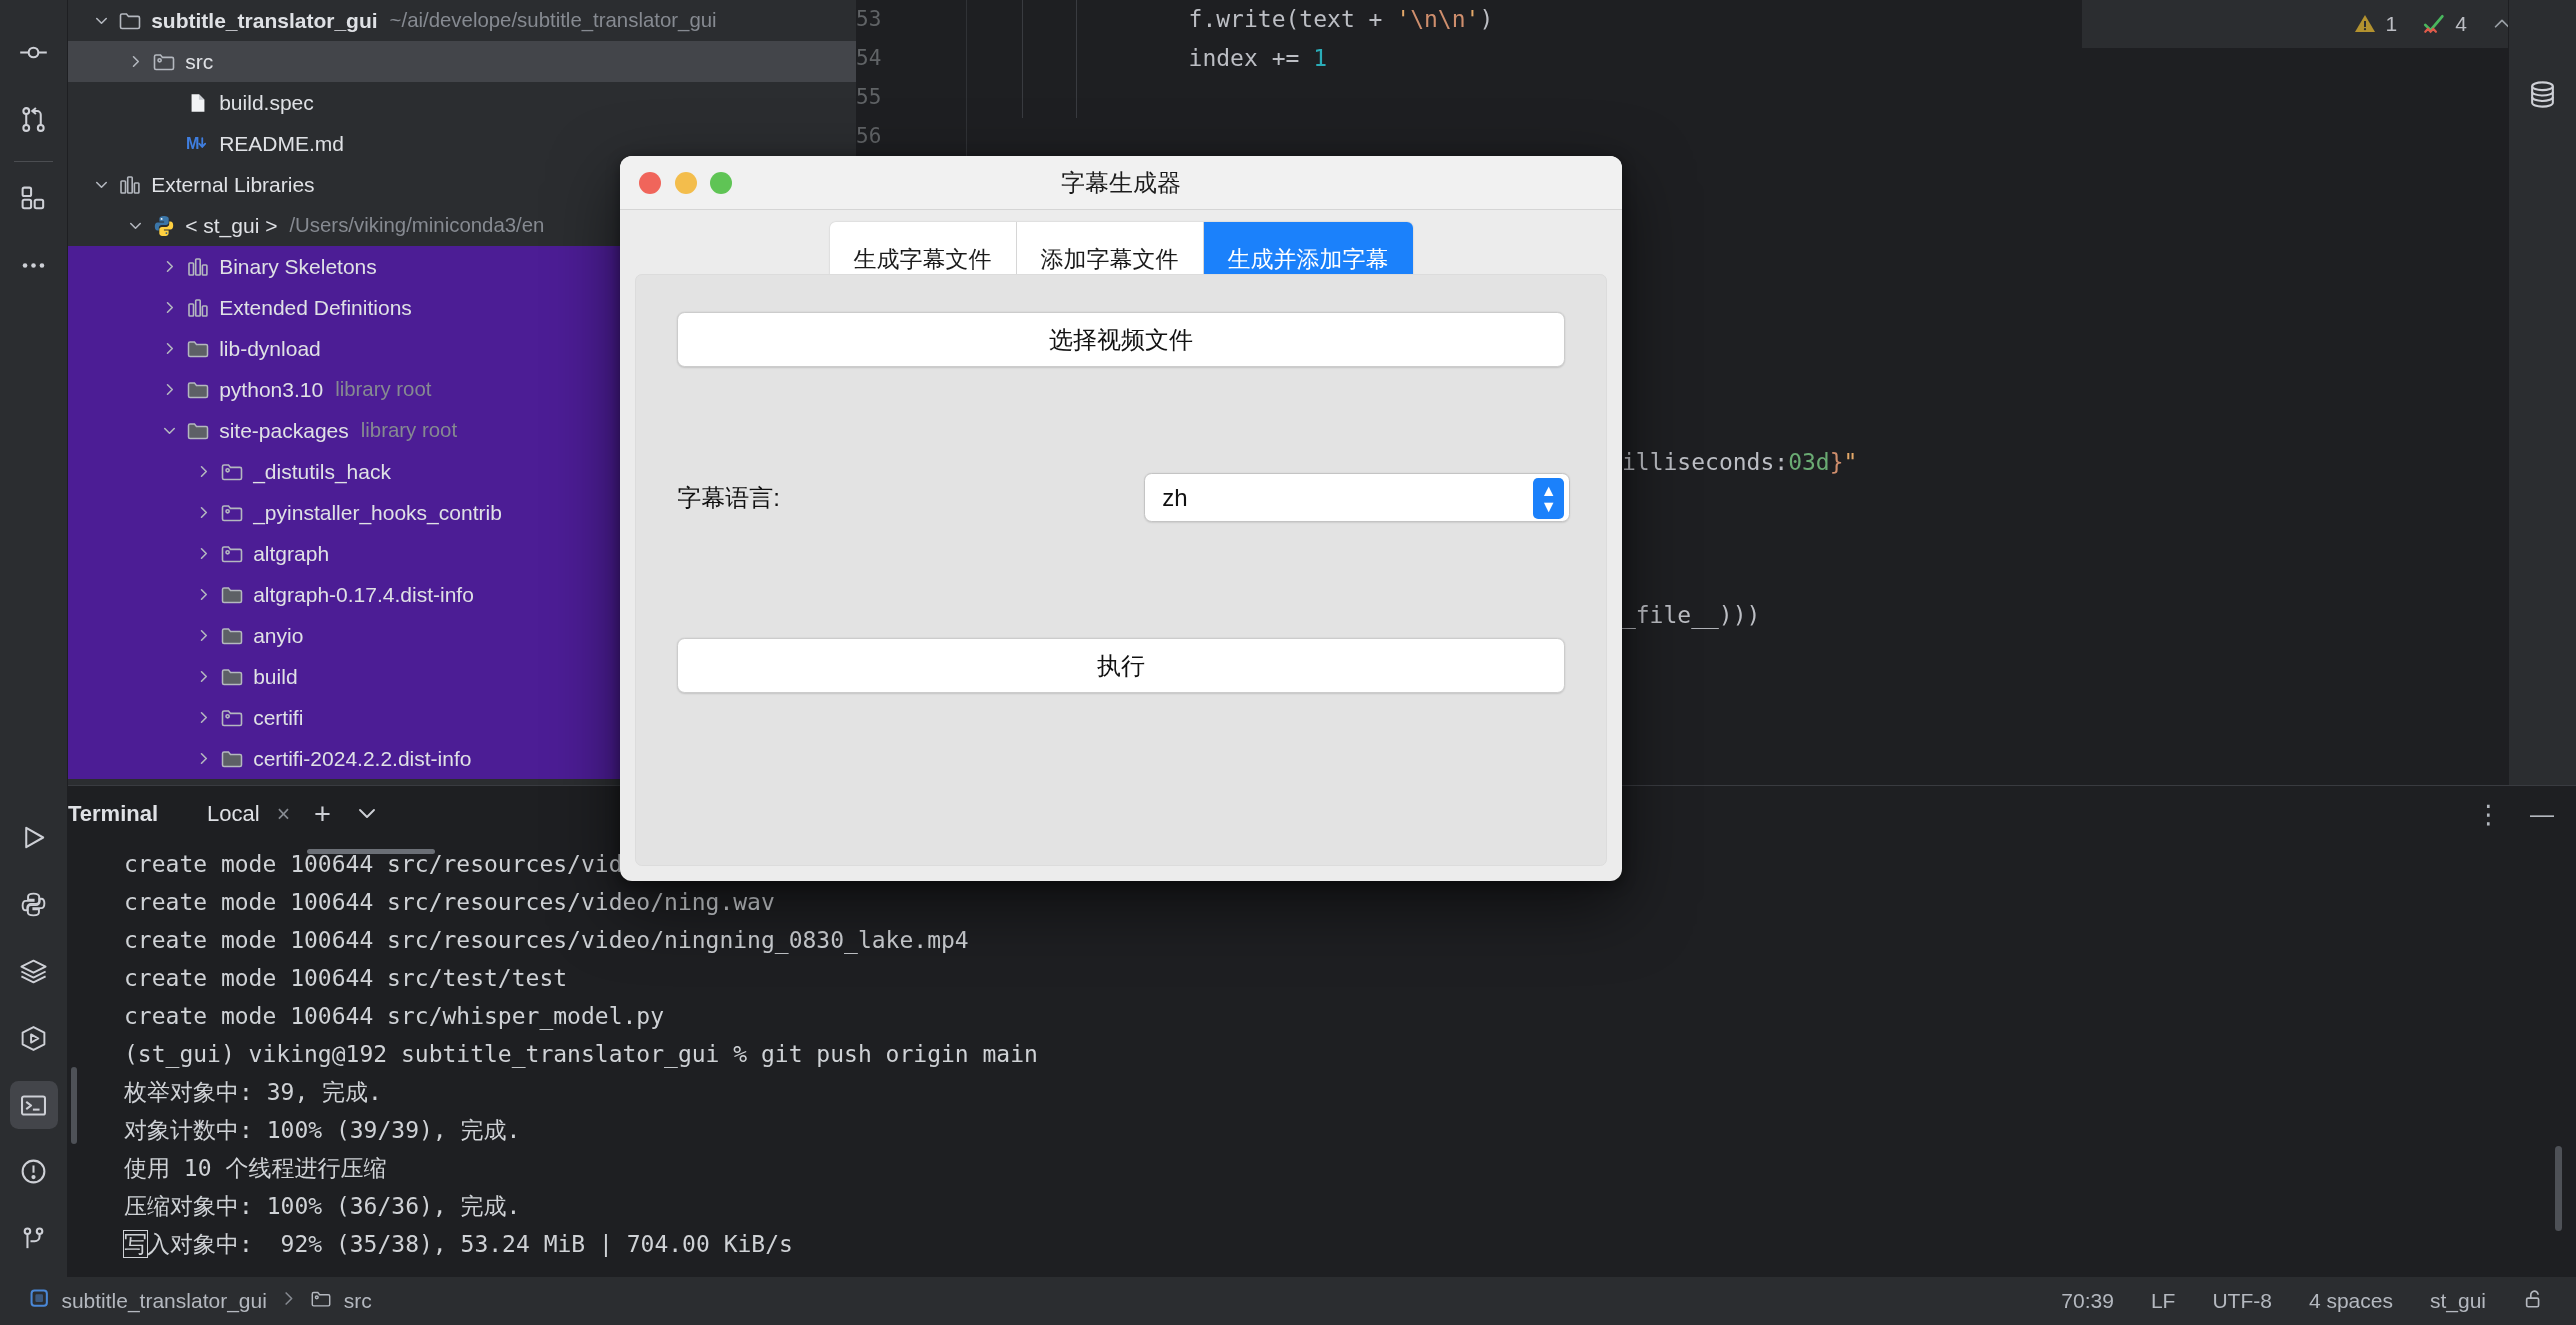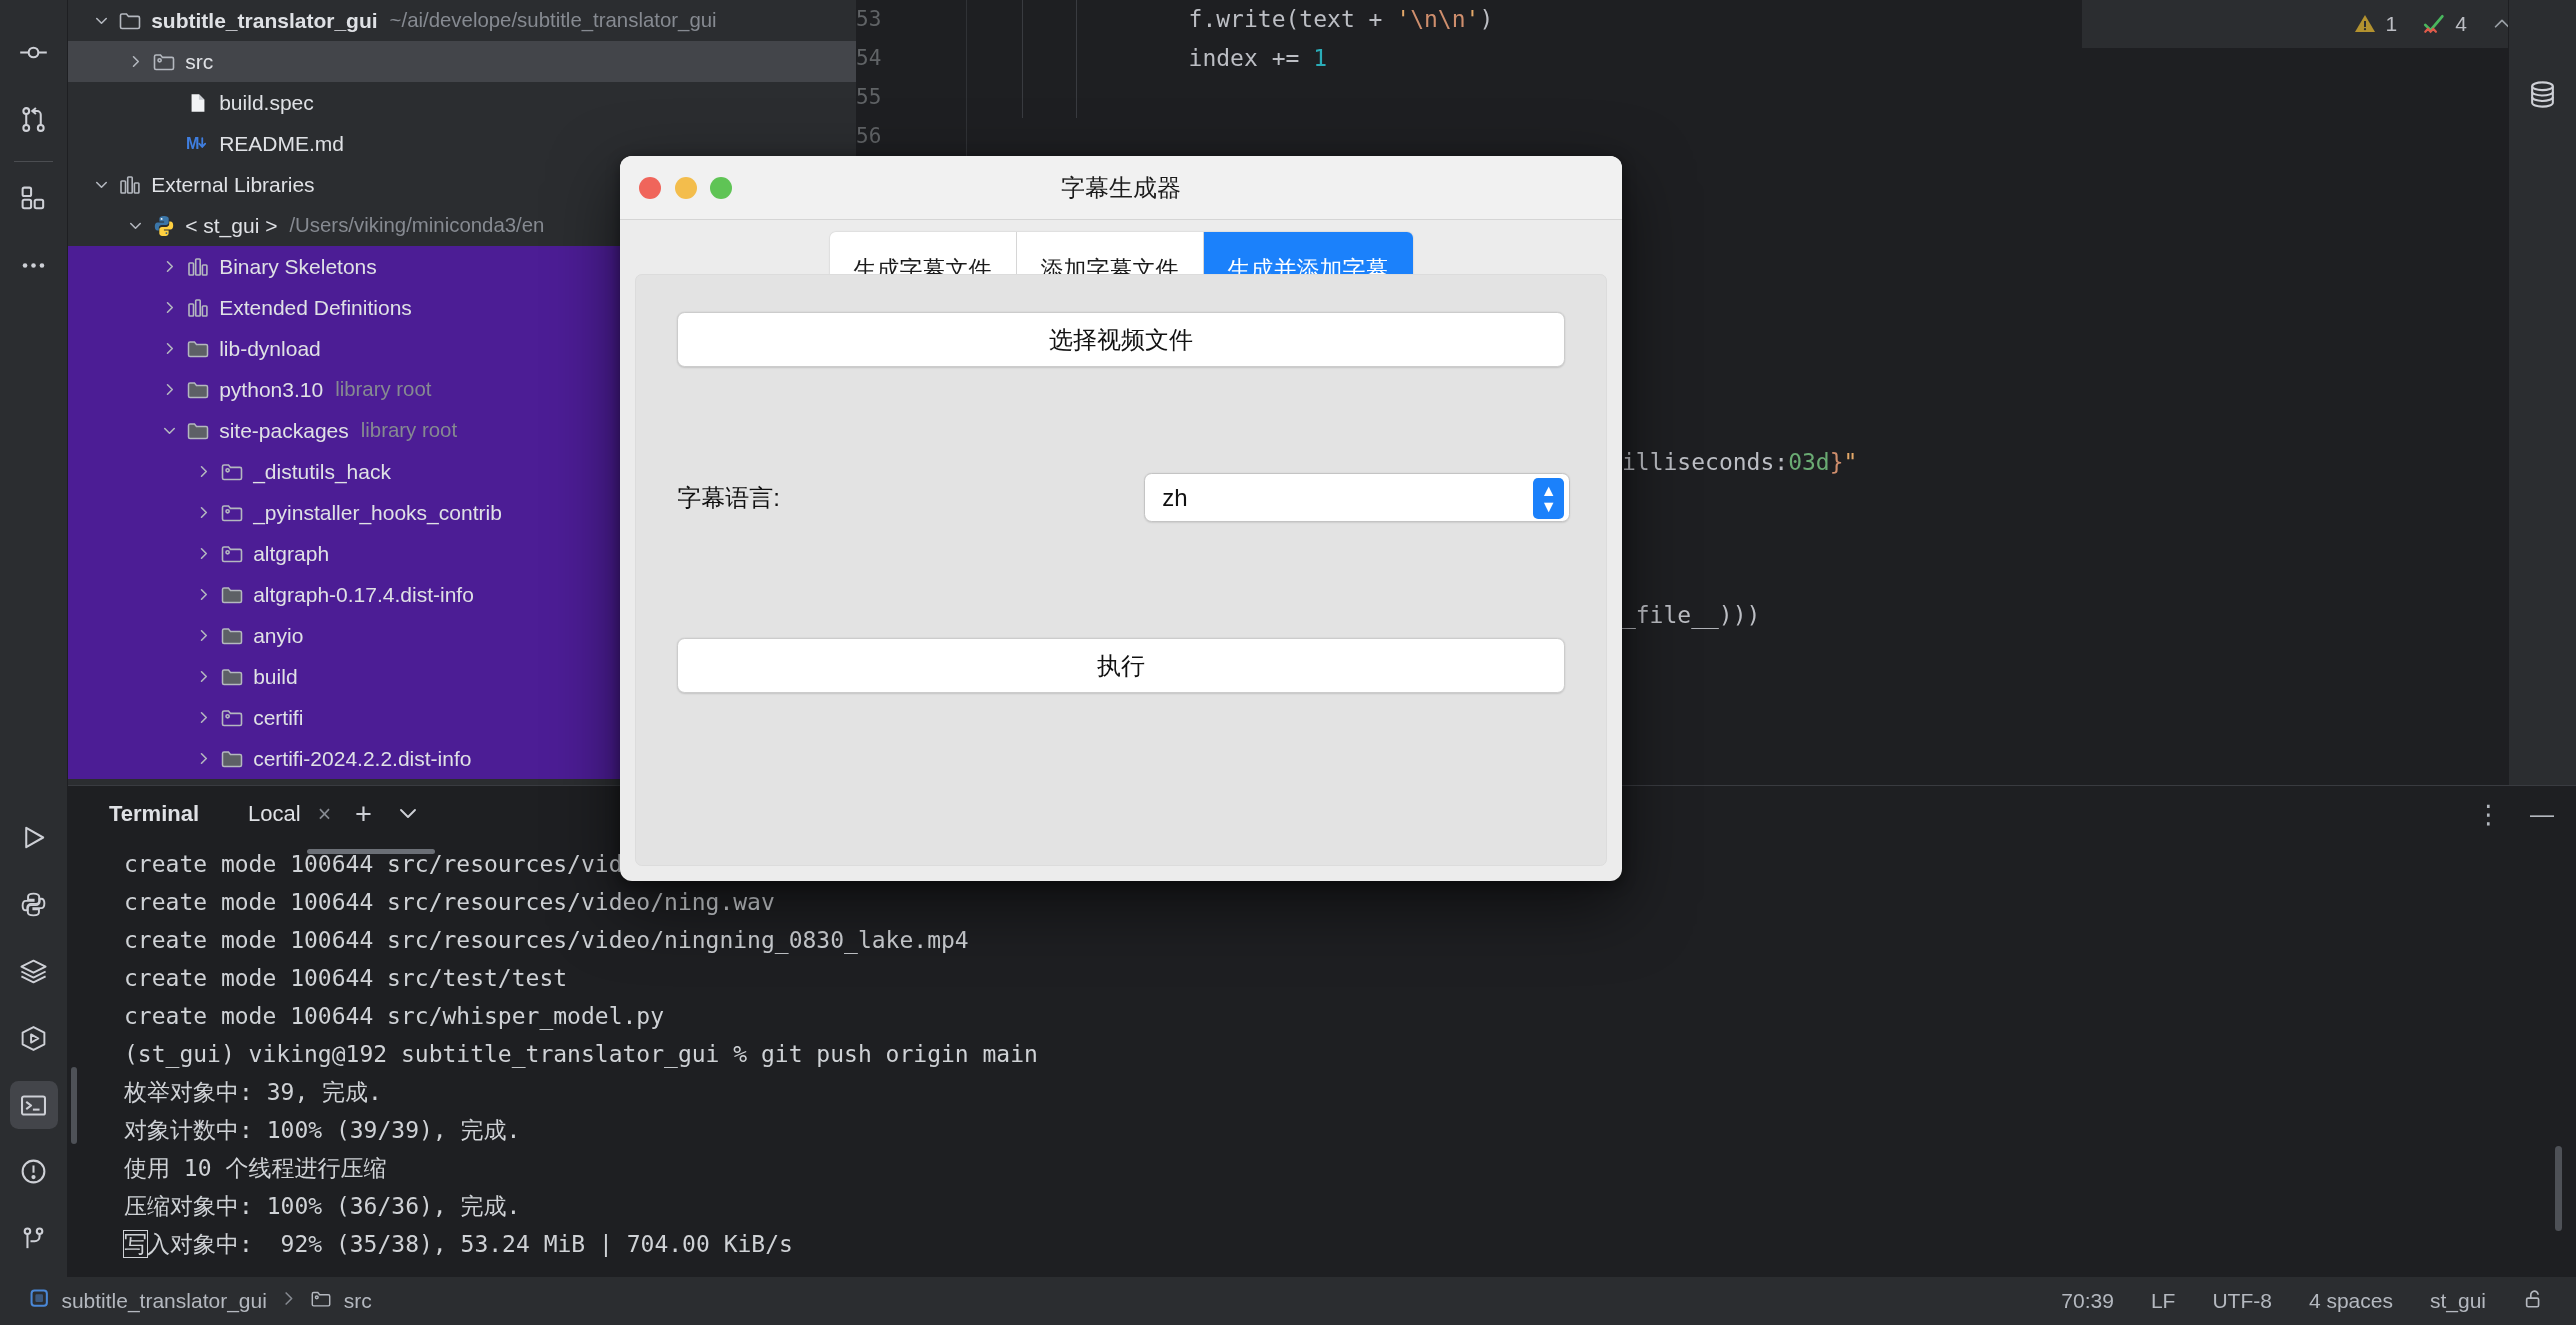--- a/index.html
+++ b/index.html
@@ -82,21 +82,21 @@
     position: absolute; right: 0; top: 0; width: 68px; height: 785px;
     background: #2b2d30; border-left: 0.9px solid #1e1f22;
     display: flex; flex-direction: column; align-items: center; padding-top: 61px;
   }
 
   
   .terminal {
     position: absolute; left: 68px; top: 785px; right: 0; height: 492px;
     background: #1e1f22; border-top: 0.9px solid #393b40;
   }
-  .term-head { height: 56px; display: flex; align-items: center; padding-left: 41px; position: relative; }
+  .term-head { height: 56px; display: flex; align-items: center; position: relative; }
   .term-title { font-size: 22px; color: #dfe1e5; font-weight: bold; }
   .term-tab { display: flex; align-items: center; margin-left: 49px; position: relative; }
   .term-tab-label { font-size: 22px; color: #dfe1e5; }
   .term-tab-underline { position: absolute; left: 239px; bottom: -12px; width: 128px; height: 5.1px;
                         background: #6b6f76; border-radius: 2.6px; }
   .term-x { margin-left: 17px; font-size: 23px; color: #868a91; }
   .term-plus { margin-left: 24px; font-size: 29px; color: #ced0d6; }
   .term-chev { margin-left: 24px; }
   .term-right { position: absolute; right: 22px; top: 0; height: 56px; display: flex; align-items: center; gap: 29px; }
   .term-body {
@@ -120,21 +120,21 @@
   .status-right { margin-left: auto; display: flex; align-items: center; gap: 37px; padding-right: 31px; }
 
   
   .dialog {
     position: absolute; left: 620px; top: 156px; width: 1002px; height: 725px;
     background: #ececec; border-radius: 12px;
     box-shadow: 0 24px 68px rgba(0,0,0,0.55), 0 3.4px 13.6px rgba(0,0,0,0.4);
     overflow: hidden;
   }
   .dlg-title {
-    height: 64px; background: #f1f1f1; border-bottom: 0.9px solid #d5d5d5;
+    height: 54px; background: #f1f1f1; border-bottom: 0.9px solid #d5d5d5;
     display: flex; align-items: center; position: relative;
   }
   .traffic { display: flex; gap: 13.6px; margin-left: 19px; }
   .tl { width: 22px; height: 22px; border-radius: 50%; }
   .tl.r { background: #f0655b; } .tl.y { background: #f3bd4c; } .tl.g { background: #60c košt; }
   .tl.g { background: #5fc455; }
   .dlg-title-text {
     position: absolute; left: 0; right: 0; text-align: center;
     font-size: 24px; color: #1c1c1c; font-weight: 500;
   }

